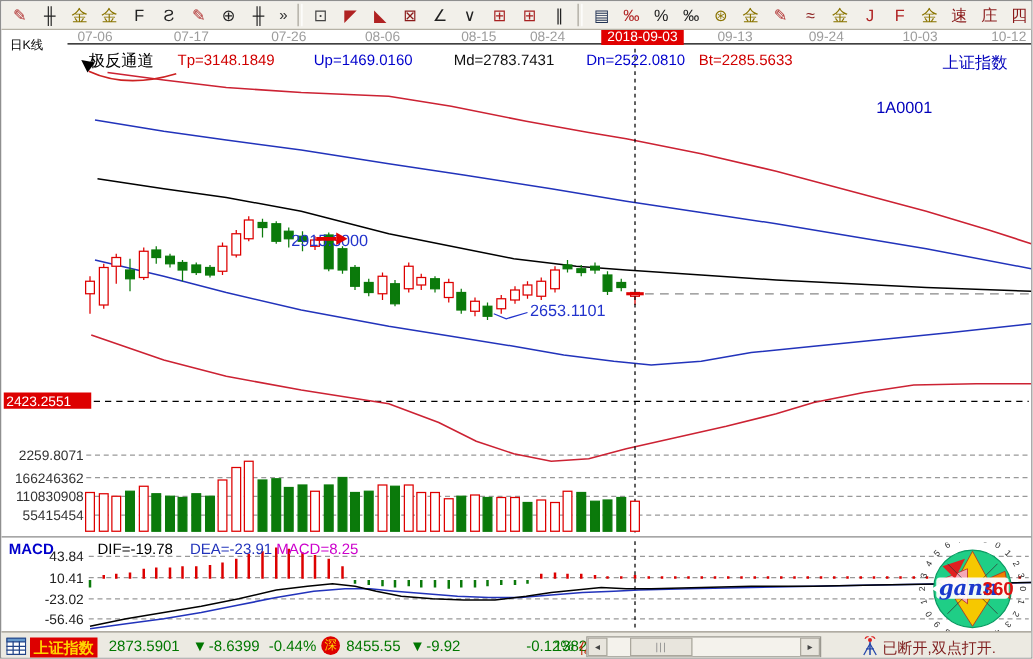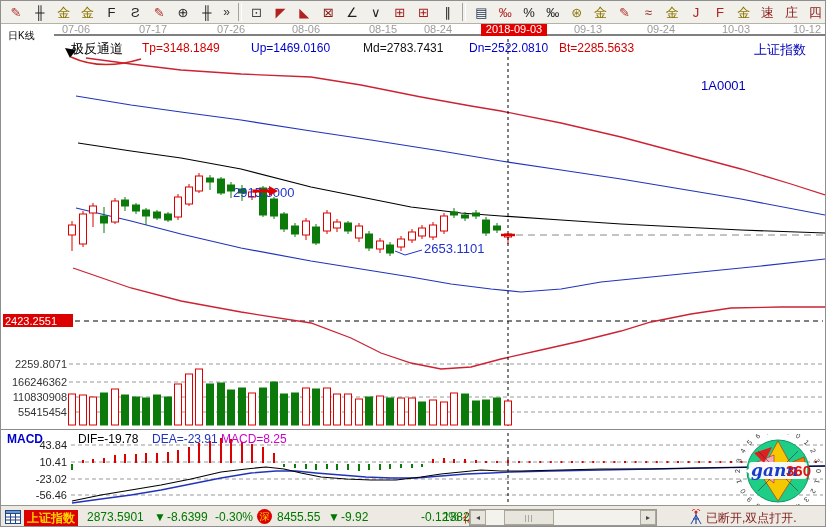--- a/index.html
+++ b/index.html
@@ -396,21 +396,21 @@
           <line x1="0" y1="7" x2="16" y2="7" stroke="#224488"></line>
           <line x1="0" y1="10" x2="16" y2="10" stroke="#224488"></line>
           <line x1="5.5" y1="3" x2="5.5" y2="14" stroke="#224488"></line>
           <line x1="10.5" y1="3" x2="10.5" y2="14" stroke="#224488"></line>
         </svg>
     </span>
     <span class="sb-item badge" style="left:23px;">上证指数</span>
     <span class="sb-item green" style="left:86px;">2873.5901</span>
     <span class="sb-item green" style="left:153px;">▼</span>
     <span class="sb-item green" style="left:166px;">-8.6399</span>
-    <span class="sb-item green" style="left:214px;">-0.30%</span>
+    <span class="sb-item green" style="left:214px;">-0.44%</span>
     <span class="sb-item circle-sz" style="left:256px;top:3px;">深</span>
     <span class="sb-item green" style="left:276px;">8455.55</span>
     <span class="sb-item green" style="left:327px;">▼</span>
     <span class="sb-item green" style="left:340px;">-9.92</span>
     <span class="sb-item green" style="left:376px;margin-left:44px;">-0.12%</span>
     <span class="sb-item green" style="left:442px;">1382.21</span>
     <span class="sb-item" style="left:462px;color:#bb2200;">亿</span>
     <div class="scrollbar">
       <div class="sb-arrow">◂</div>
       <div class="sb-track">

